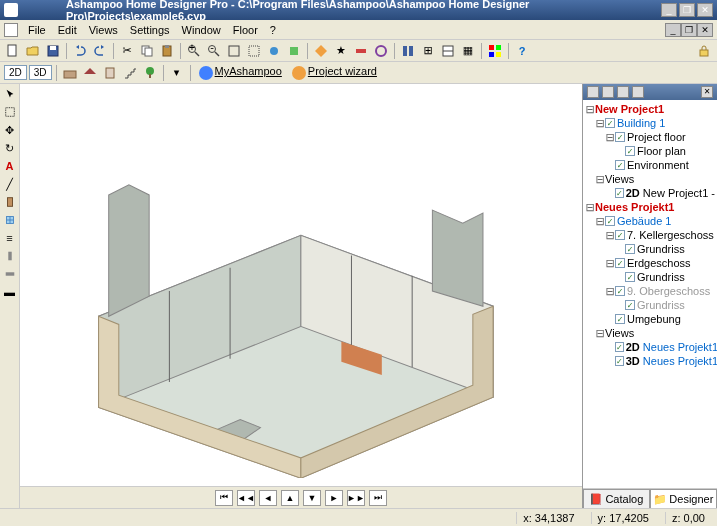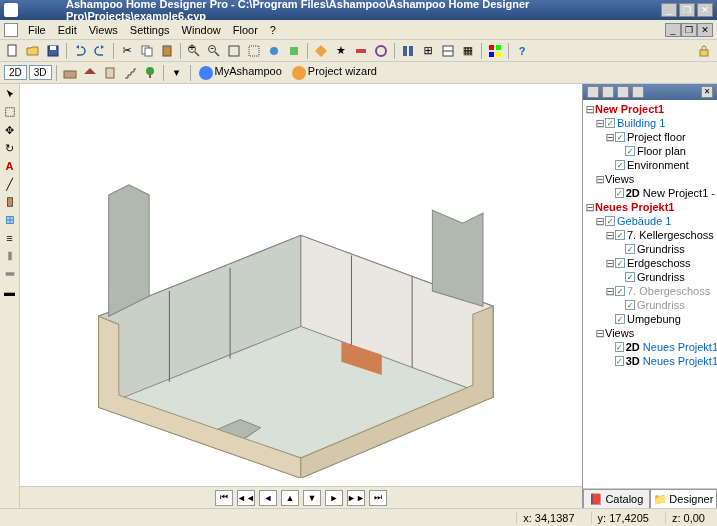--- a/index.html
+++ b/index.html
@@ -10,21 +10,21 @@
 .winbtns { display: flex; gap: 2px; }
 .winbtn { width: 16px; height: 14px; background: #ccc; border: 1px solid #888; display: flex; align-items: center; justify-content: center; cursor: pointer; font-size: 9px; }
 .menubar { height: 20px; background: #ece9d8; display: flex; align-items: center; padding: 0 4px; border-bottom: 1px solid #ccc; }
 .menu-item { padding: 2px 6px; cursor: pointer; }
 .menubar .spacer { flex: 1; }
 .toolbar { height: 22px; background: #ece9d8; display: flex; align-items: center; padding: 0 4px; border-bottom: 1px solid #ccc; gap: 2px; }
 .tbtn { width: 18px; height: 18px; border: 1px solid transparent; display: flex; align-items: center; justify-content: center; cursor: pointer; }
 .tbtn svg { width: 14px; height: 14px; }
 .sep { width: 1px; height: 16px; background: #aaa; margin: 0 2px; }
 .dim-label { background: #fff; border: 1px solid #7f9db9; padding: 1px 4px; font-size: 10px; cursor: pointer; }
-.toolbar-text { padding: 0 4px; cursor: pointer; }
+.toolbar-text { padding: 0 4px; cursor: pointer; text-decoration: underline; }
 .link-icon { display: inline-block; width: 14px; height: 14px; background: #4080ff; border-radius: 50%; margin-right: 2px; vertical-align: middle; }
 .mainrow { flex: 1; display: flex; overflow: hidden; }
 .lefttools { width: 20px; background: #ece9d8; border-right: 1px solid #ccc; display: flex; flex-direction: column; align-items: center; padding-top: 2px; gap: 2px; }
 .lt { width: 16px; height: 16px; display: flex; align-items: center; justify-content: center; cursor: pointer; }
 .viewport { flex: 1; background: #fff; position: relative; display: flex; flex-direction: column; }
 .view3d { flex: 1; background: #fff; display: flex; align-items: center; justify-content: center; position: relative; }
 .model-placeholder { width: 90%; height: 85%; position: relative; }
 .iso-house { position: absolute; inset: 0; }
 .navbar { height: 22px; display: flex; align-items: center; justify-content: center; gap: 4px; background: #ece9d8; border-top: 1px solid #ccc; }
 .navbtn { width: 18px; height: 16px; border: 1px solid #999; background: #fff; cursor: pointer; font-size: 9px; display: flex; align-items: center; justify-content: center; }
@@ -381,21 +381,21 @@
           <span class="chk">✓</span>
           <span class="lbl">Erdgeschoss</span>
         </div>
       <div class="tree-node" style="padding-left:40px">
           <span class="chk">✓</span>
           <span class="lbl">Grundriss</span>
         </div>
       <div class="tree-node" style="padding-left:20px">
           <span class="exp">⊟</span>
           <span class="chk gray">✓</span>
-          <span class="lbl gray">7. Obergeschoss</span>
+          <span class="lbl gray">9. Obergeschoss</span>
         </div>
       <div class="tree-node" style="padding-left:40px">
           <span class="chk gray">✓</span>
           <span class="lbl gray">Grundriss</span>
         </div>
       <div class="tree-node" style="padding-left:20px">
           <span class="exp"> </span>
           <span class="chk">✓</span>
           <span class="lbl">Umgebung</span>
         </div>

